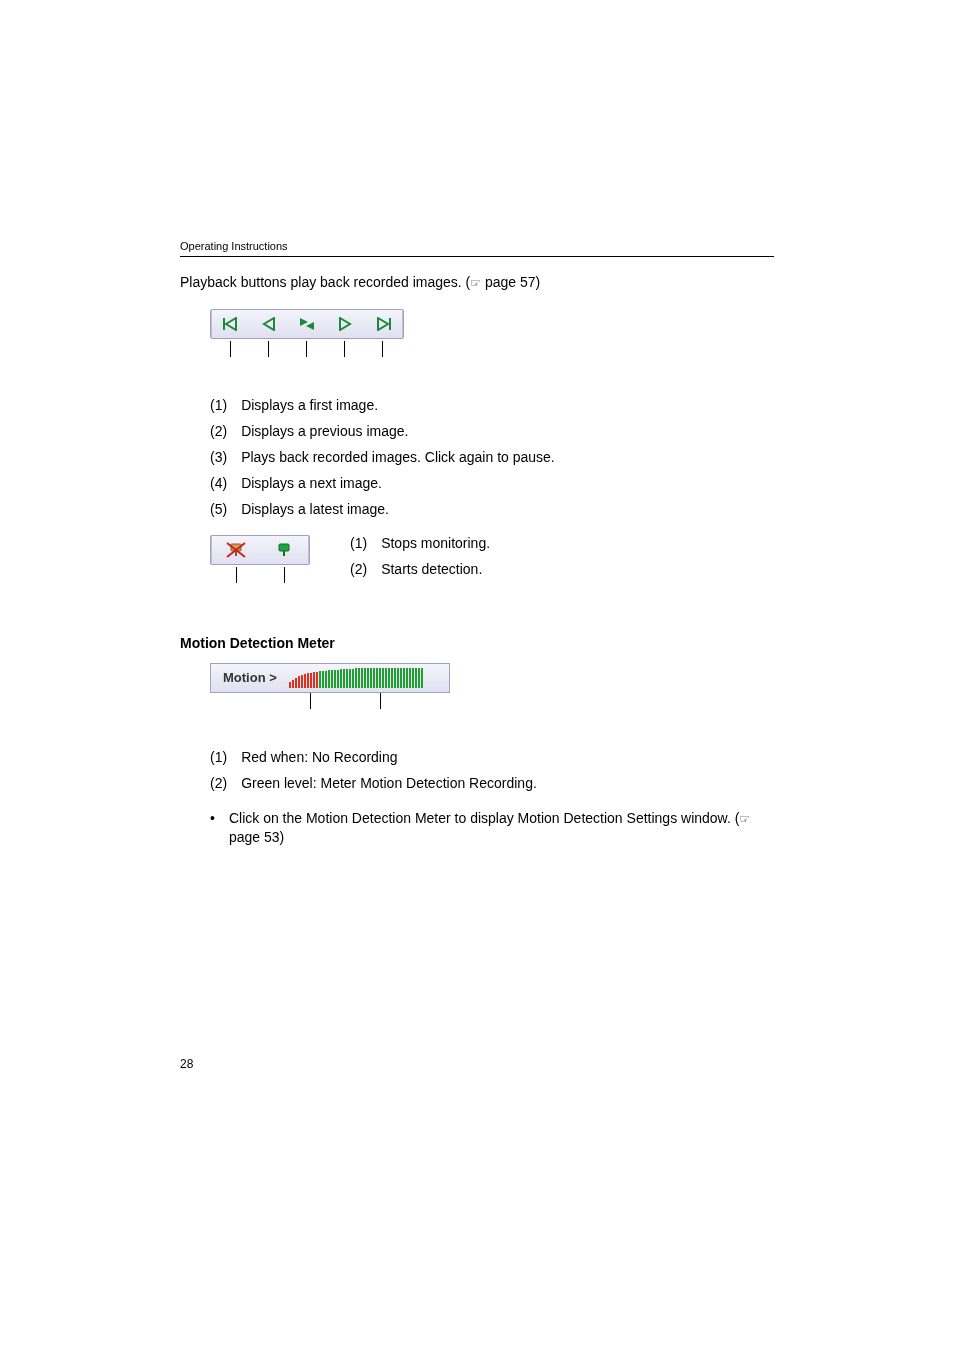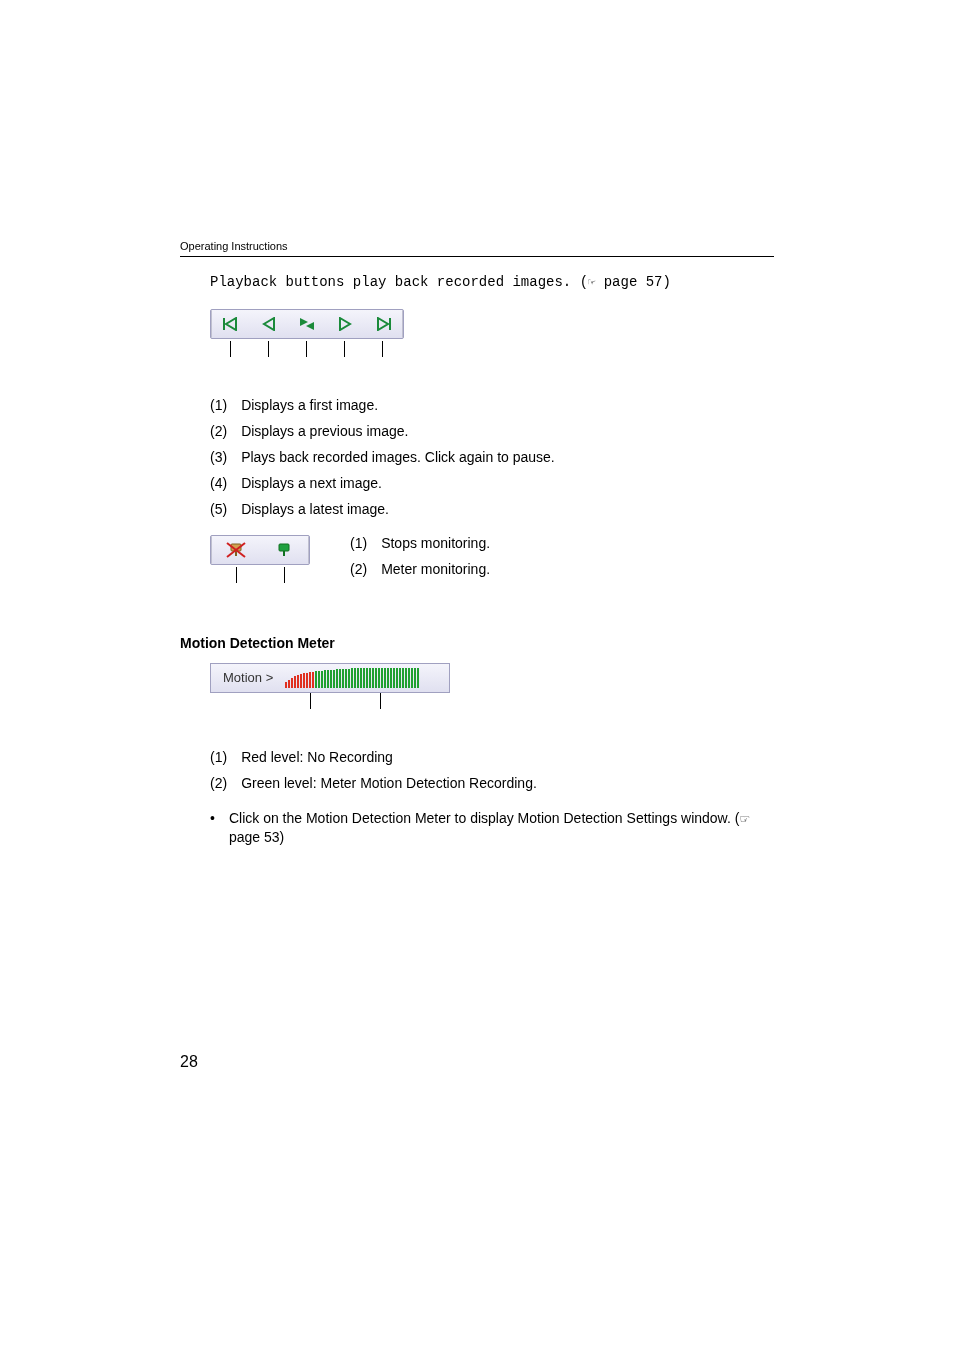--- a/index.html
+++ b/index.html
@@ -26,24 +26,22 @@
     border-top: 1px solid #000;
     margin: 0 0 16px 0;
   }
   .section-title {
     font-weight: bold;
     font-size: 14px;
     margin-top: 12px;
     margin-bottom: 12px;
   }
   .body-text {
-    margin-left: 30px;
     margin-bottom: 16px;
     line-height: 1.4;
-    font-family: Liberation Mono, monospace;
   }
   .ref-icon {
     display: inline-block;
     font-size: 12px;
     vertical-align: baseline;
   }
   
   .playback-fig {
     margin-left: 30px;
     margin-bottom: 30px;
@@ -117,20 +115,21 @@
     gap: 14px;
     margin-bottom:8px;
     line-height:1.4;
   }
   .bullet-list li .bul { flex:0 0 auto; }
   
   .motion-fig {
     margin-left: 30px;
     margin-bottom: 30px;
     display:inline-block;
+    font-weight:bold;
   }
   .motion-box {
     border:1px solid #a0a0c0;
     background: linear-gradient(#f4f4fb,#e0e0f0);
     display:flex;
     align-items:center;
     height:28px;
   }
   .motion-label {
     padding: 0 12px;
@@ -143,21 +142,21 @@
     height:20px;
     padding-right:8px;
     gap:1px;
   }
   .meter-bars span.red { background:#e03020; }
   .meter-bars span.grn { background:#20a030; }
   .page-num {
     position:absolute;
     bottom:280px;
     left:180px;
-    font-size:16px;
+    font-size:12px;
   }
 </style>
 </head>
 <body>
 
 <div class="page">
 
   <div class="header-line">Operating Instructions</div>
   <hr class="hr">
 
@@ -258,21 +257,21 @@
         <div class="tick" style="left:74px"></div>
       </div>
     </div>
     <ul class="num-list" style="margin-left:0">
       <li>
           <span class="num">(1)</span>
           <span>Stops monitoring.</span>
         </li>
       <li>
           <span class="num">(2)</span>
-          <span>Meter monitoring.</span>
+          <span>Starts detection.</span>
         </li>
     </ul>
   </div>
 
   
   <div class="section-title">Motion Detection Meter</div>
 
   <div class="motion-fig">
     <div class="motion-box">
       <span class="motion-label">Motion &gt;</span>
@@ -326,21 +325,21 @@
     </div>
     <div class="callout-row" style="width:240px">
       <div class="tick" style="left:100px"></div>
       <div class="tick" style="left:170px"></div>
     </div>
   </div>
 
   <ul class="num-list">
     <li>
         <span class="num">(1)</span>
-        <span>Red level: No Recording</span>
+        <span>Red when: No Recording</span>
       </li>
     <li>
         <span class="num">(2)</span>
         <span>Green level: Meter Motion Detection Recording.</span>
       </li>
   </ul>
 
   <ul class="bullet-list">
     <li>
       <span class="bul">•</span>

